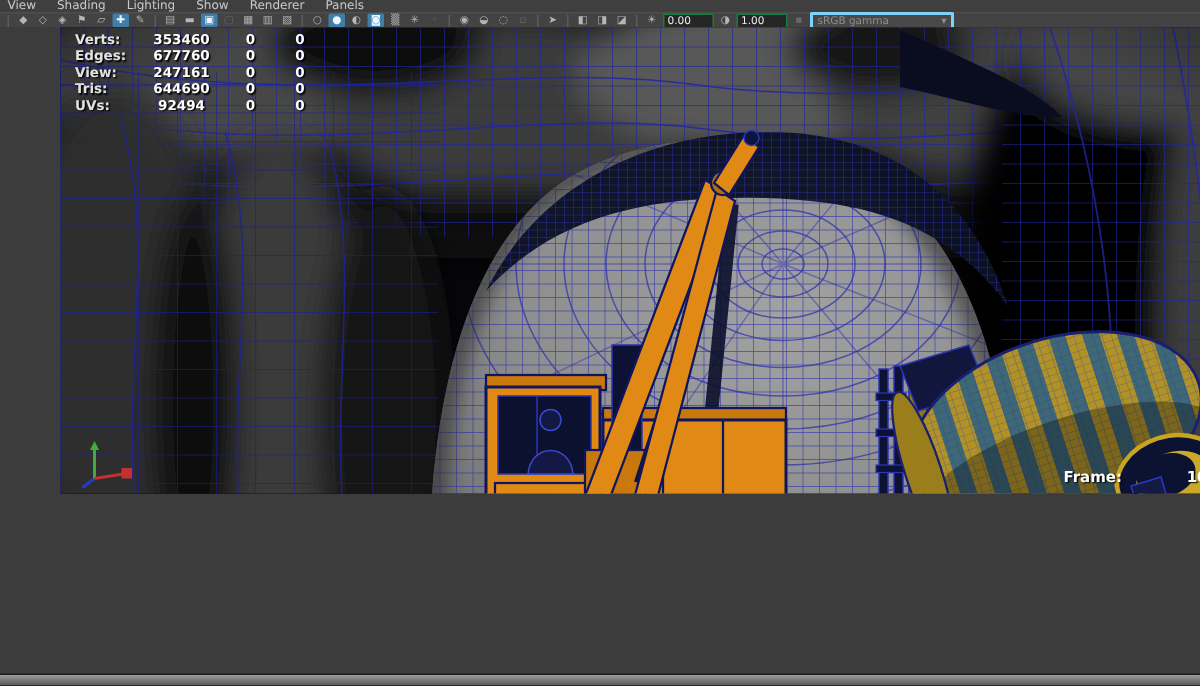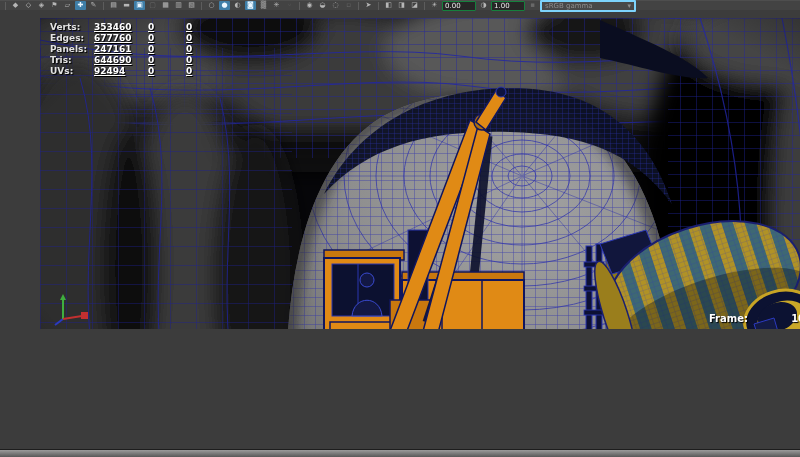--- a/index.html
+++ b/index.html
@@ -22,38 +22,46 @@
   .tb-dropdown{width:86px;height:8px;background:#484848;border:2px solid #7dd3fc;border-radius:1px;
                color:#8d8d8d;font-size:7px;line-height:8px;display:flex;flex:none;
                justify-content:space-between;align-items:center;padding:0 3px;}
   
   .viewport{position:absolute;top:18px;left:0;width:800px;height:311px;background:#060608;overflow:hidden;margin-left:40px;}
   .scene{position:absolute;top:0;left:0;}
   .hud-poly{position:absolute;top:3px;left:10px;}
   .hud-row{display:grid;grid-template-columns:44px 54px 38px 28px;height:11px;align-items:center;}
   .hud-cell{font-size:9px;font-weight:bold;color:#fff;text-shadow:1px 1px 1px #000;}
   .hud-cell.lbl{color:#e2e2e2;text-align:left;}
-  .hud-cell.num{text-align:left;text-decoration:underline;}
+  .hud-cell.num{text-align:center;}
   .hud-bottom{position:absolute;bottom:5px;left:0;right:0;text-align:center;font-size:10px;
               font-weight:bold;color:#fff;text-shadow:1px 1px 1px #000;}
   .hud-frame-label{position:absolute;bottom:5px;right:92px;font-size:10px;font-weight:bold;
                    color:#fff;text-shadow:1px 1px 1px #000;}
   .hud-frame-value{position:absolute;bottom:5px;right:28px;font-size:10px;font-weight:bold;
                    color:#fff;text-shadow:1px 1px 1px #000;}
   .axis-gizmo{position:absolute;left:8px;bottom:3px;}
   
   .bottom-strip{position:absolute;left:0;right:0;bottom:0;height:8px;
                 background:linear-gradient(#9b9b9b,#585858);border-top:1px solid #1d1d1d;
                 box-sizing:border-box;}
 </style>
 </head>
 <body>
 
 <div class="app">
 
+  <div class="menubar">
+    <span class="menu-item">View</span>
+    <span class="menu-item">Shading</span>
+    <span class="menu-item">Lighting</span>
+    <span class="menu-item">Show</span>
+    <span class="menu-item">Renderer</span>
+    <span class="menu-item">Panels</span>
+  </div>
 
   <div class="toolbar">
     <span class="tb-sep"></span>
     <span class="tb-icon">◆</span>
     <span class="tb-icon">◇</span>
     <span class="tb-icon">◈</span>
     <span class="tb-icon">⚑</span>
     <span class="tb-icon">▱</span>
     <span class="tb-icon active">✚</span>
     <span class="tb-icon">✎</span>
@@ -383,21 +391,21 @@
         <span class="hud-cell num">0</span>
         <span class="hud-cell num">0</span>
       </div>
       <div class="hud-row">
         <span class="hud-cell lbl">Edges:</span>
         <span class="hud-cell num">677760</span>
         <span class="hud-cell num">0</span>
         <span class="hud-cell num">0</span>
       </div>
       <div class="hud-row">
-        <span class="hud-cell lbl">Panels:</span>
+        <span class="hud-cell lbl">View:</span>
         <span class="hud-cell num">247161</span>
         <span class="hud-cell num">0</span>
         <span class="hud-cell num">0</span>
       </div>
       <div class="hud-row">
         <span class="hud-cell lbl">Tris:</span>
         <span class="hud-cell num">644690</span>
         <span class="hud-cell num">0</span>
         <span class="hud-cell num">0</span>
       </div>

